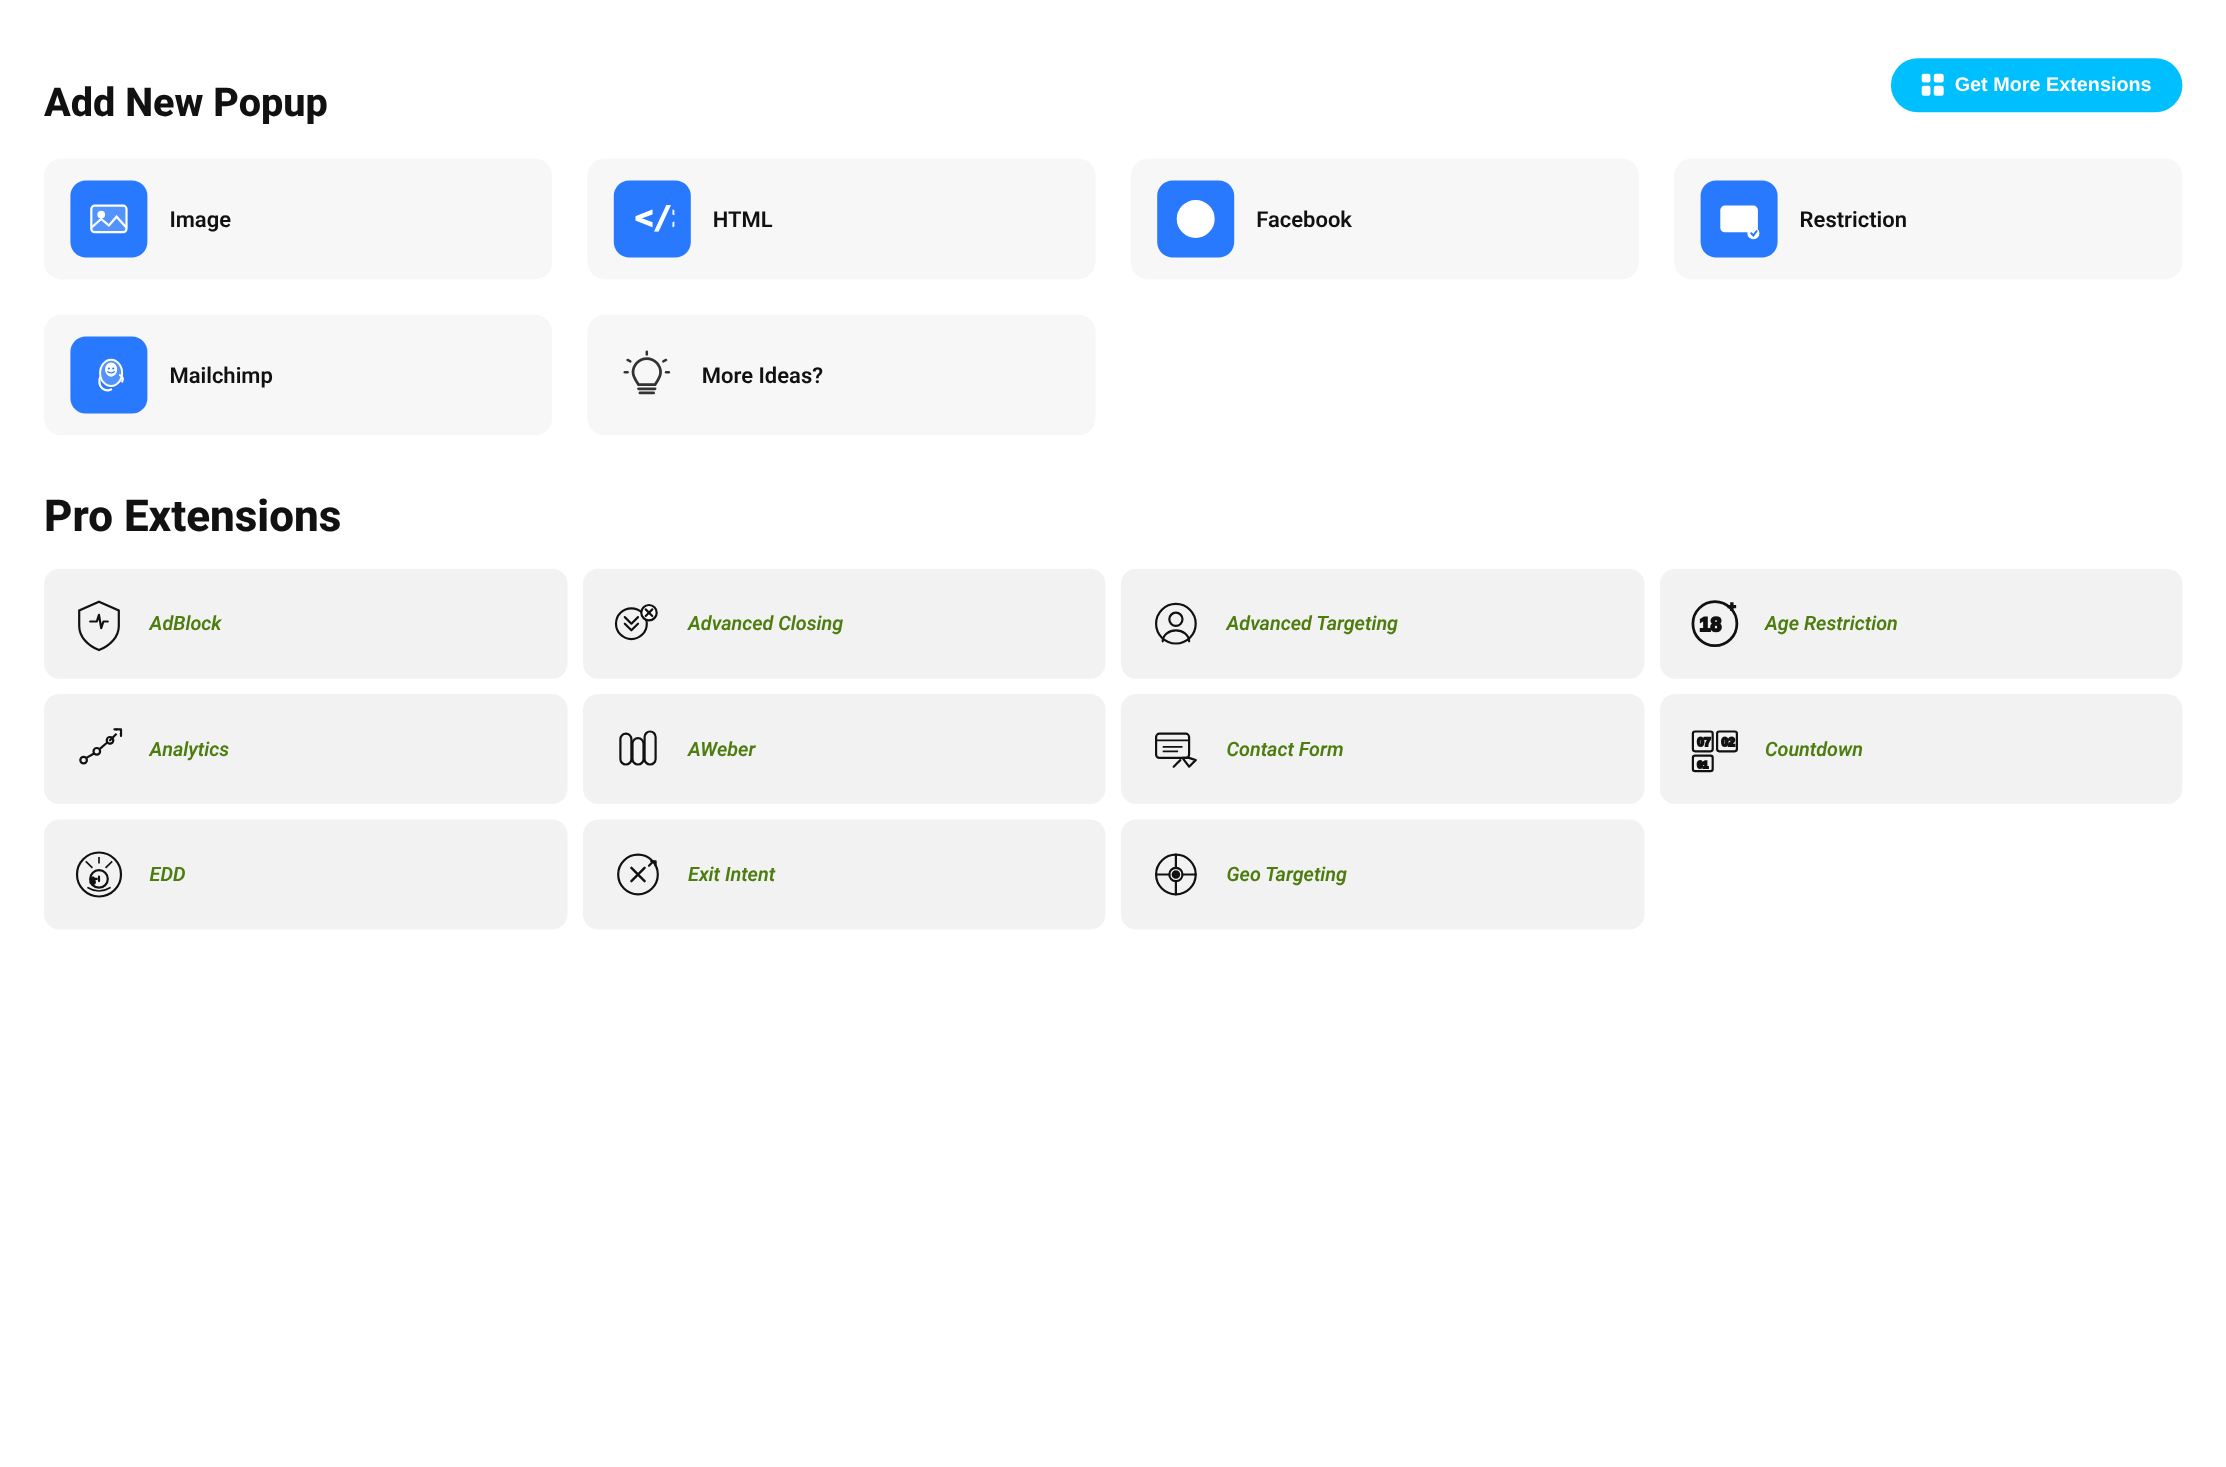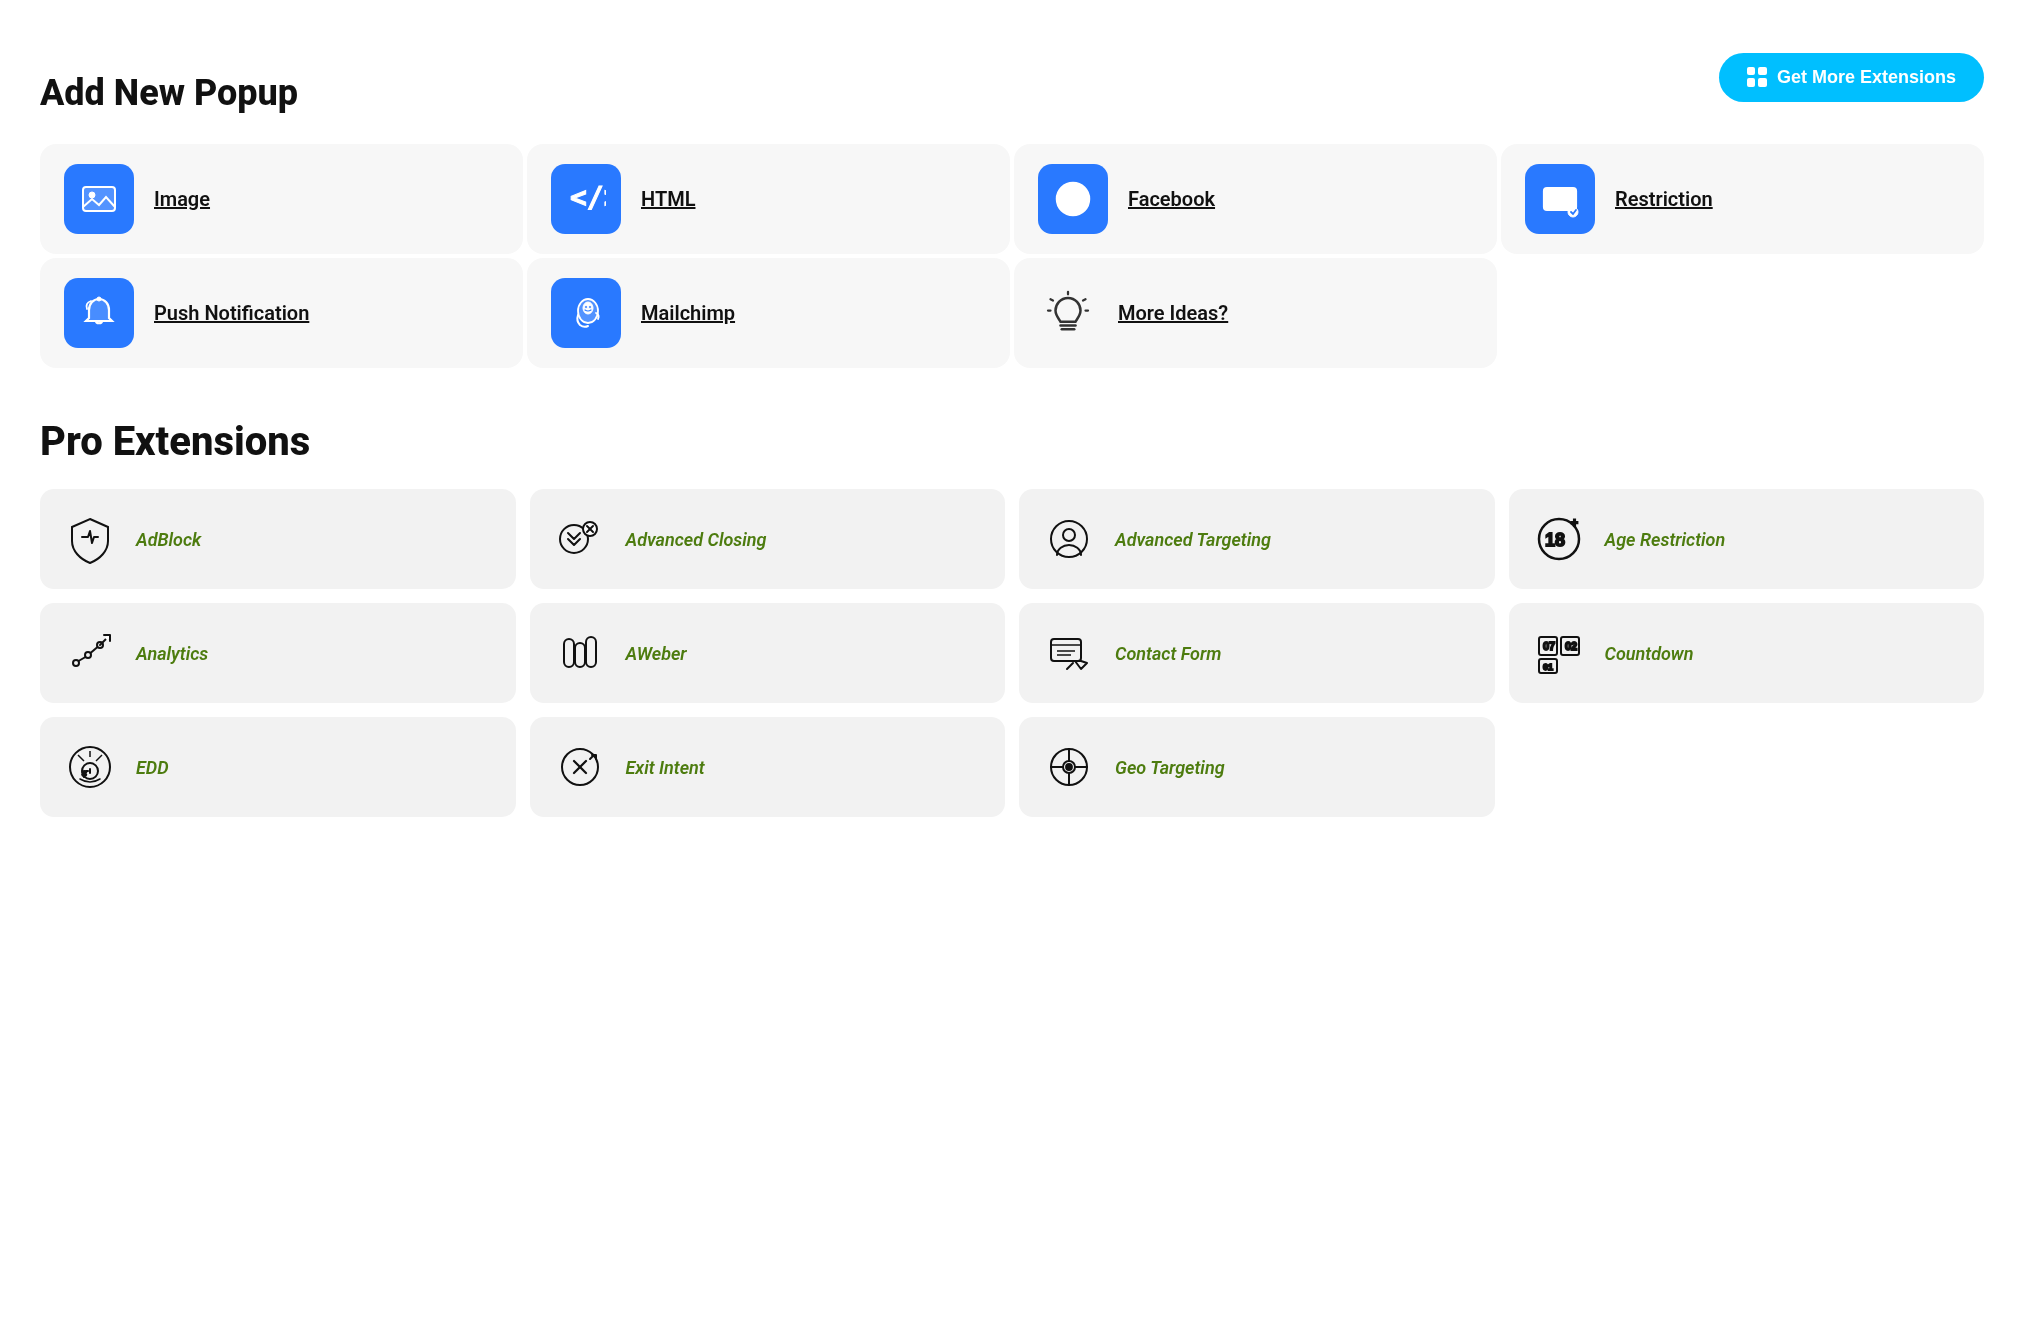--- a/index.html
+++ b/index.html
@@ -44,23 +44,22 @@
     .get-more-btn .grid-icon span {
       background: #fff;
       border-radius: 2px;
       display: block;
     }
 
     
     .basic-grid {
       display: grid;
       grid-template-columns: repeat(4, 1fr);
-      gap: 4px;
+      gap: 32px;
       margin-bottom: 50px;
-      text-decoration: underline;
     }
     .popup-card {
       background: #f7f7f7;
       border-radius: 16px;
       padding: 20px 24px;
       display: flex;
       align-items: center;
       gap: 20px;
       cursor: pointer;
       transition: box-shadow 0.2s;
@@ -200,31 +199,20 @@
         <rect x="4" y="9" width="32" height="22" rx="3" stroke="white" stroke-width="2.2"></rect>
         <path d="M4 12 L20 22 L36 12" stroke="white" stroke-width="2.2"></path>
         <path d="M28 28 L34 34" stroke="white" stroke-width="2.5" stroke-linecap="round"></path>
         <circle cx="33" cy="33" r="5" fill="white"></circle>
         <path d="M31 33 L33 35 L36 31" stroke="#2979ff" stroke-width="1.8" stroke-linecap="round"></path>
       </svg>
     </div>
     <span class="popup-card-label">Restriction</span>
   </div>
 
-  <div class="popup-card">
-    <div class="popup-card-icon">
-      <svg viewBox="0 0 40 40" fill="none" xmlns="http://www.w3.org/2000/svg">
-        <path d="M20 6 C14 6 10 11 10 17 L10 25 L7 28 L33 28 L30 25 L30 17 C30 11 26 6 20 6Z" stroke="white" stroke-width="2.2" fill="rgba(255,255,255,0.15)"></path>
-        <path d="M17 28 C17 31 23 31 23 28" stroke="white" stroke-width="2.2" fill="none" stroke-linecap="round"></path>
-        <circle cx="20" cy="6" r="2" fill="white"></circle>
-        <path d="M8 16 Q6 10 12 8" stroke="white" stroke-width="1.8" fill="none" stroke-linecap="round"></path>
-      </svg>
-    </div>
-    <span class="popup-card-label">Push Notification</span>
-  </div>
 
   <div class="popup-card">
     <div class="popup-card-icon">
       <svg viewBox="0 0 40 40" fill="none" xmlns="http://www.w3.org/2000/svg">
         <ellipse cx="22" cy="18" rx="10" ry="12" fill="rgba(255,255,255,0.2)" stroke="white" stroke-width="1.8"></ellipse>
         <ellipse cx="22" cy="15" rx="5" ry="6" fill="white"></ellipse>
         <circle cx="20" cy="14" r="1.5" fill="#2979ff"></circle>
         <circle cx="24" cy="14" r="1.5" fill="#2979ff"></circle>
         <path d="M19 17 Q22 19 25 17" stroke="#2979ff" stroke-width="1.2" fill="none" stroke-linecap="round"></path>
         <path d="M12 22 Q10 28 14 32 Q18 35 22 33" stroke="white" stroke-width="2" fill="none" stroke-linecap="round"></path>

